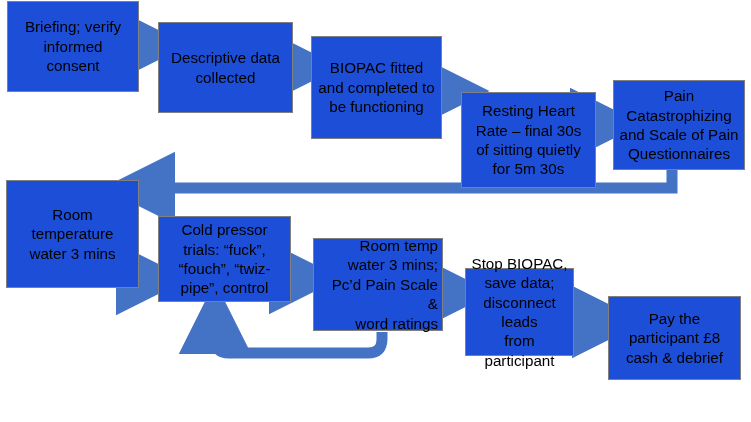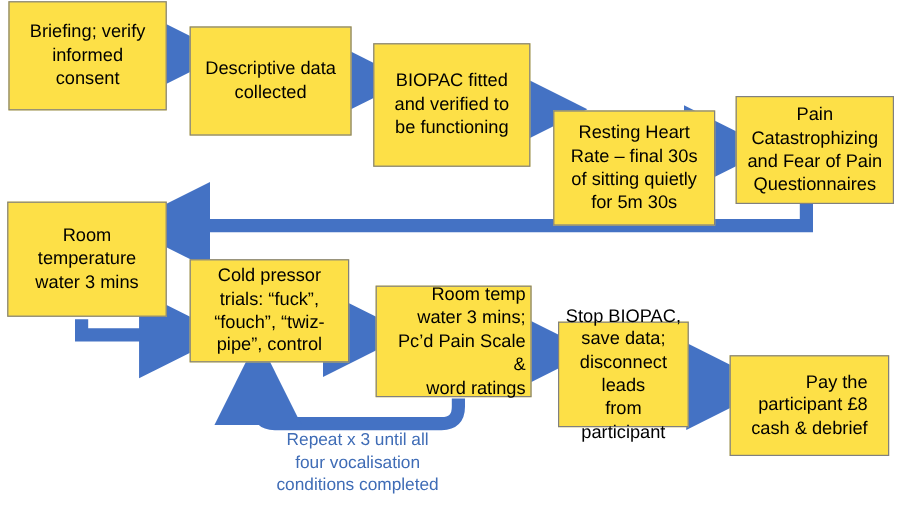--- a/index.html
+++ b/index.html
@@ -14,21 +14,21 @@
     position: relative;
     width: 751px;
     height: 422px;
     background: #ffffff;
     overflow: hidden;
   }
   .node {
     position: absolute;
     box-sizing: border-box;
     border: 1.3px solid #808080;
-    background: #fde047;
+    background: #1d4ed8;
     display: flex;
     align-items: center;
     justify-content: center;
     text-align: center;
     color: #000000;
     font-size: 15.2px;
     line-height: 1.28;
     padding: 2px 4px;
     white-space: pre-line;
     z-index: 3;
@@ -105,53 +105,50 @@
   </svg>
 
   <div class="node" style="left:7px; top:1px; width:132px; height:91px;">Briefing; verify
 informed
 consent</div>
 
   <div class="node" style="left:158px; top:22px; width:135px; height:91px;text-align:center;">Descriptive data
 collected</div>
 
   <div class="node" style="left:311px; top:36px; width:131px; height:103px;">BIOPAC fitted
-and verified to
+and completed to
 be functioning</div>
 
   <div class="node" style="left:461px; top:53px; width:135px; height:96px;margin-top:39px;">Resting Heart
 Rate – final 30s
 of sitting quietly
 for 5m 30s</div>
 
   <div class="node" style="left:613px; top:80px; width:132px; height:90px;">Pain
 Catastrophizing
-and Fear of Pain
+and Scale of Pain
 Questionnaires</div>
 
-  <div class="node" style="left:6px; top:168px; width:133px; height:96px;">Room
+  <div class="node" style="left:6px; top:180px; width:133px; height:108px;">Room
 temperature
 water 3 mins</div>
 
   <div class="node" style="left:158px; top:216px; width:133px; height:86px;">Cold pressor
 trials: “fuck”,
 “fouch”, “twiz-
 pipe”,  control</div>
 
   <div class="node" style="left:313px; top:238px; width:130px; height:93px;text-align:right;">Room temp
 water 3 mins;
 Pc’d Pain Scale &amp;
 word ratings</div>
 
   <div class="node" style="left:465px; top:268px; width:109px; height:88px;">Stop BIOPAC,
 save data;
 disconnect leads
 from participant</div>
 
-  <div class="node" style="left:608px; top:296px; width:133px; height:84px;text-align:right;">Pay the
+  <div class="node" style="left:608px; top:296px; width:133px; height:84px;">Pay the
 participant £8
 cash &amp; debrief</div>
 
-  <div class="caption" style="left:178px; top:358px; width:240px;">Repeat x 3 until all
-four vocalisation
-conditions completed</div>
 
 </div>
 
 </body></html>

